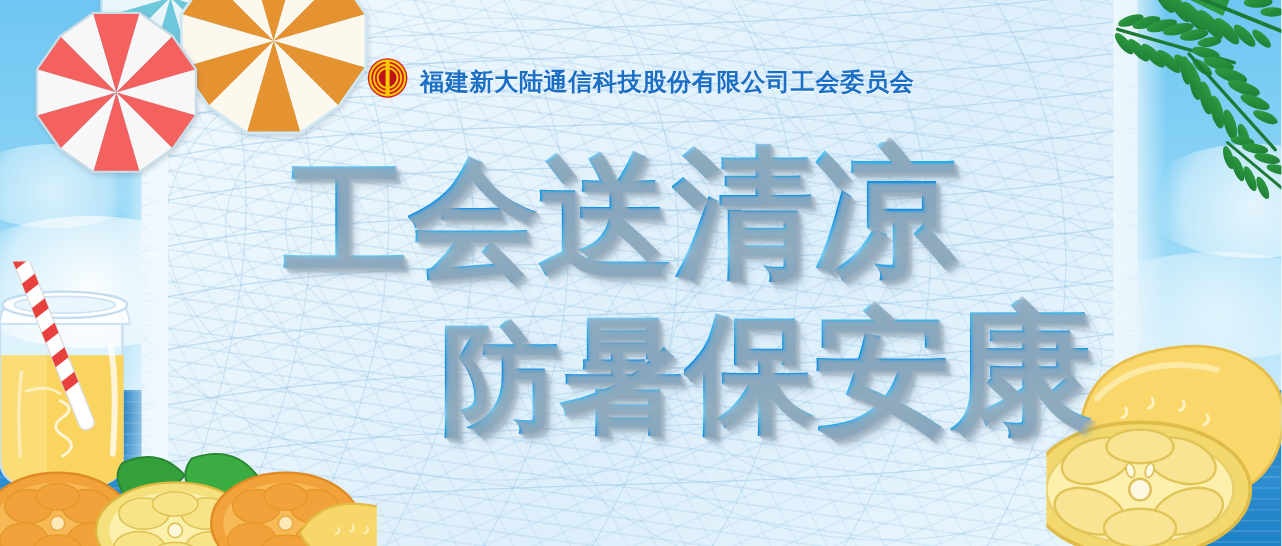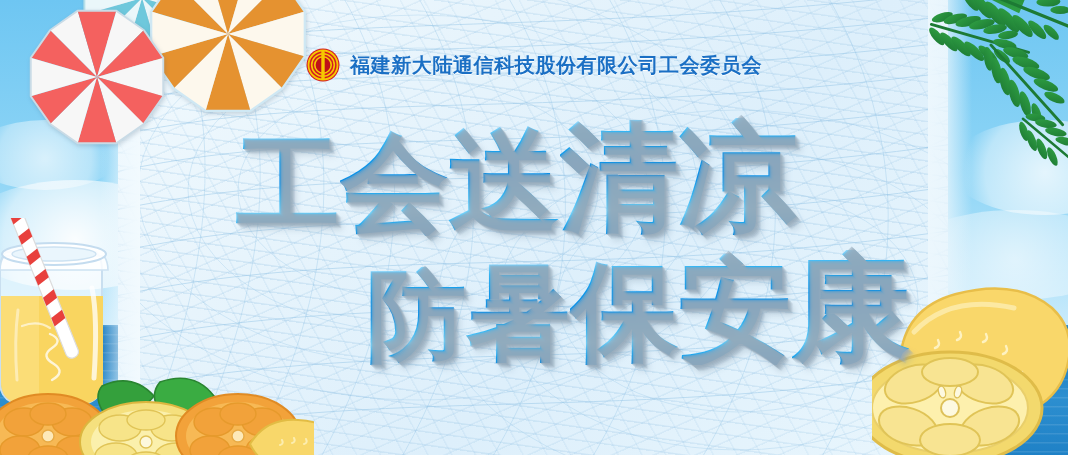--- a/index.html
+++ b/index.html
@@ -96,21 +96,21 @@
 
   
   .fronds { position: absolute; right: -4px; top: -10px; }
 
   
   .org-bar {
     position: absolute;
     left: 0; right: 0;
     top: 48px;
     display: flex;
-    align-items: center;
+    align-items: flex-end;
     justify-content: center;
     gap: 10px;
   }
   .org-emblem { width: 34px; height: 34px; flex: 0 0 auto; }
   .org-name {
     font-size: 20px;
     font-weight: bold;
     letter-spacing: .6px;
     color: #1a6fc4;
     white-space: nowrap;

